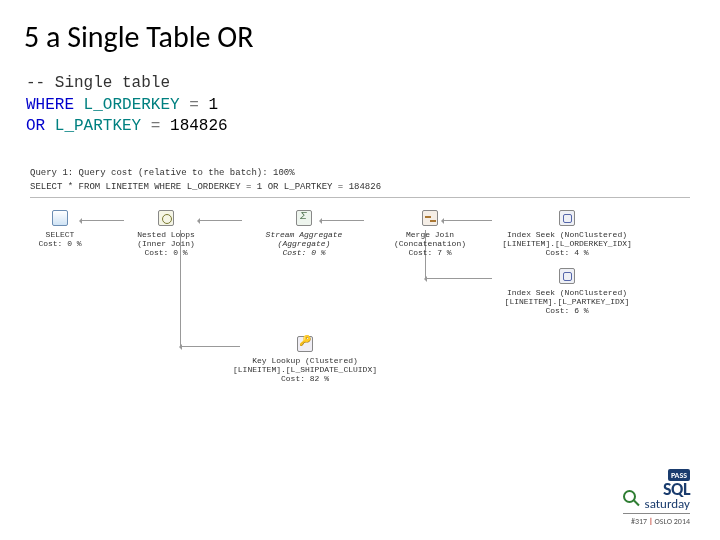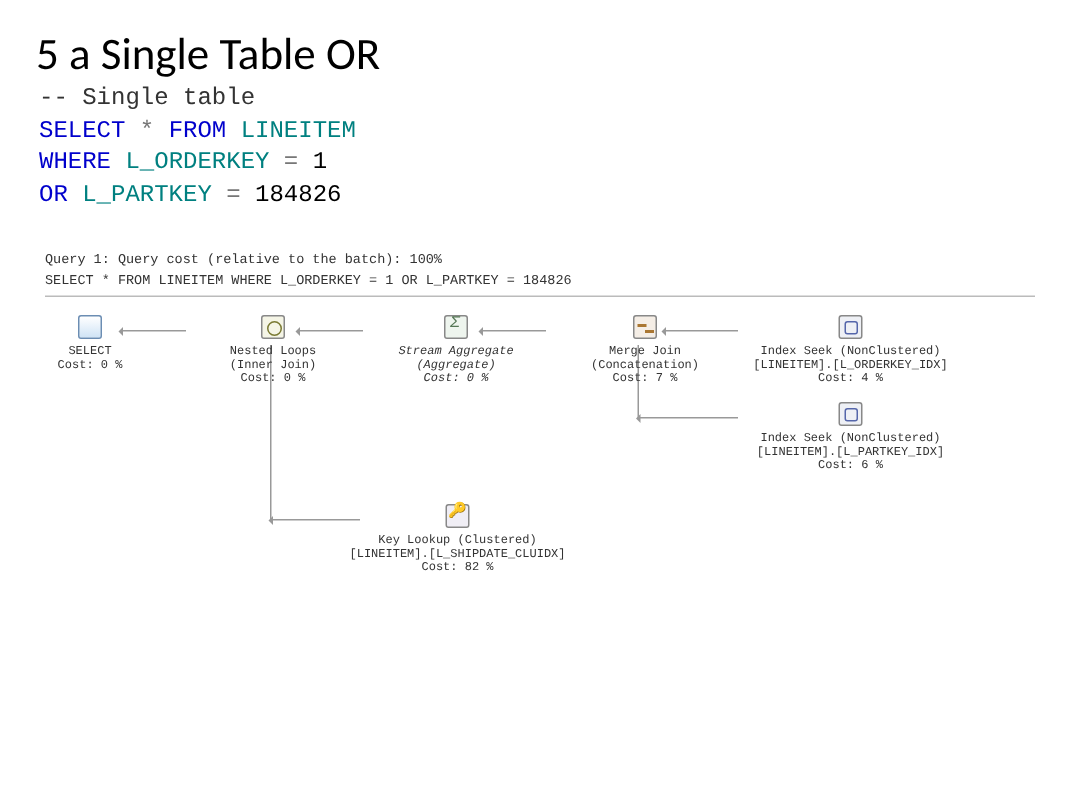--- a/index.html
+++ b/index.html
@@ -1,18 +1,18 @@
 <!DOCTYPE html>
 <html><head>
 <meta charset="utf-8">
 <style>
   * { box-sizing: border-box; margin: 0; padding: 0; }
   html, body { width: 720px; height: 540px; background: #fff; font-family: Calibri, Arial, sans-serif; position: relative; overflow: hidden; }
   .slide { width: 720px; height: 540px; position: relative; padding: 18px 30px; }
-  .title { font-size: 30px; font-weight: 400; color: #000; margin-left: -6px; }
+  .title { font-size: 30px; font-weight: 400; color: #000; margin-bottom: 18px; margin-left: -6px; }
   .sql { font-size: 16px; line-height: 1.35; margin-left: -4px; font-family: Liberation Mono, monospace; }
   .sql .comment { color: #333; }
   .sql .kw { color: #0000cc; }
   .sql .ident { color: #008080; }
   .sql .num { color: #000; }
   .sql .op { color: #777; }
   .plan-area { position: absolute; left: 30px; top: 168px; width: 660px; }
   .plan-header { font-family: "Courier New", monospace; font-size: 9px; color: #333; line-height: 1.25; margin-bottom: 3px; white-space: pre; }
   .plan-rule { border: none; border-top: 1px solid #bbb; margin: 3px 0 8px 0; }
   .plan-node { display: flex; flex-direction: column; align-items: center; width: 120px; font-family: "Courier New", monospace; font-size: 8px; color: #333; text-align: center; line-height: 1.15; position: absolute; }
@@ -48,23 +48,20 @@
 </style>
 </head>
 <body>
 
 <div class="slide">
   <div class="title">5 a Single Table OR</div>
 
   <div class="sql">
     <div><span class="comment">-- Single table</span></div>
     <div>
-      <span class="kw">SELECT</span><span class="op"> * </span><span class="kw">FROM</span><span class="ident"> LINEITEM</span>
-    </div>
-    <div>
       <span class="kw">WHERE</span><span class="ident"> L_ORDERKEY </span><span class="op">=</span><span class="num"> 1</span>
     </div>
     <div>
       <span>  </span><span class="kw">OR</span><span class="ident"> L_PARTKEY </span><span class="op">=</span><span class="num"> 184826</span>
     </div>
   </div>
 
   <div class="plan-area">
     <div class="plan-header">Query 1: Query cost (relative to the batch): 100%</div>
     <div class="plan-header">SELECT * FROM LINEITEM WHERE L_ORDERKEY = 1 OR L_PARTKEY = 184826</div>
@@ -81,21 +78,21 @@
       <div class="arrow-v" style="left:150px; top:24px; height:116px;"></div>
       <div class="arrow" style="left:150px; top:140px; width:60px;"></div>
 
       <div class="plan-node" style="left:-30px; top:2px;">
         <div class="icon-box">
             <div class="icon-select"></div>
           </div>
         <div class="label">SELECT
 Cost: 0 %</div>
       </div>
-      <div class="plan-node" style="left:92px; top:2px;">
+      <div class="plan-node" style="left:76px; top:2px;">
         <div class="icon-box">
             <div class="icon-loop"></div>
           </div>
         <div class="label">Nested Loops
 (Inner Join)
 Cost: 0 %</div>
       </div>
       <div class="plan-node" style="left:214px; top:2px;font-style:italic;">
         <div class="icon-box">
             <div class="icon-agg"></div>
@@ -132,13 +129,31 @@
         <div class="icon-box">
             <div class="icon-key"></div>
           </div>
         <div class="label">Key Lookup (Clustered)
 [LINEITEM].[L_SHIPDATE_CLUIDX]
 Cost: 82 %</div>
       </div>
     </div>
   </div>
 
+  <div class="footer-logo">
+    <div class="logo-main">
+      <div class="logo-mag">
+        <div class="circ"></div>
+          <div class="hand"></div>
+      </div>
+      <div>
+        <div style="text-align:right;"><span class="logo-pass">PASS</span></div>
+        <div class="logo-sql">SQL</div>
+        <div class="logo-sat">saturday</div>
+      </div>
+    </div>
+    <div class="logo-sub">
+      <span>#317</span>
+      <span class="bar"> | </span>
+      <span>OSLO 2014</span>
+    </div>
+  </div>
 </div>
 
 </body></html>

